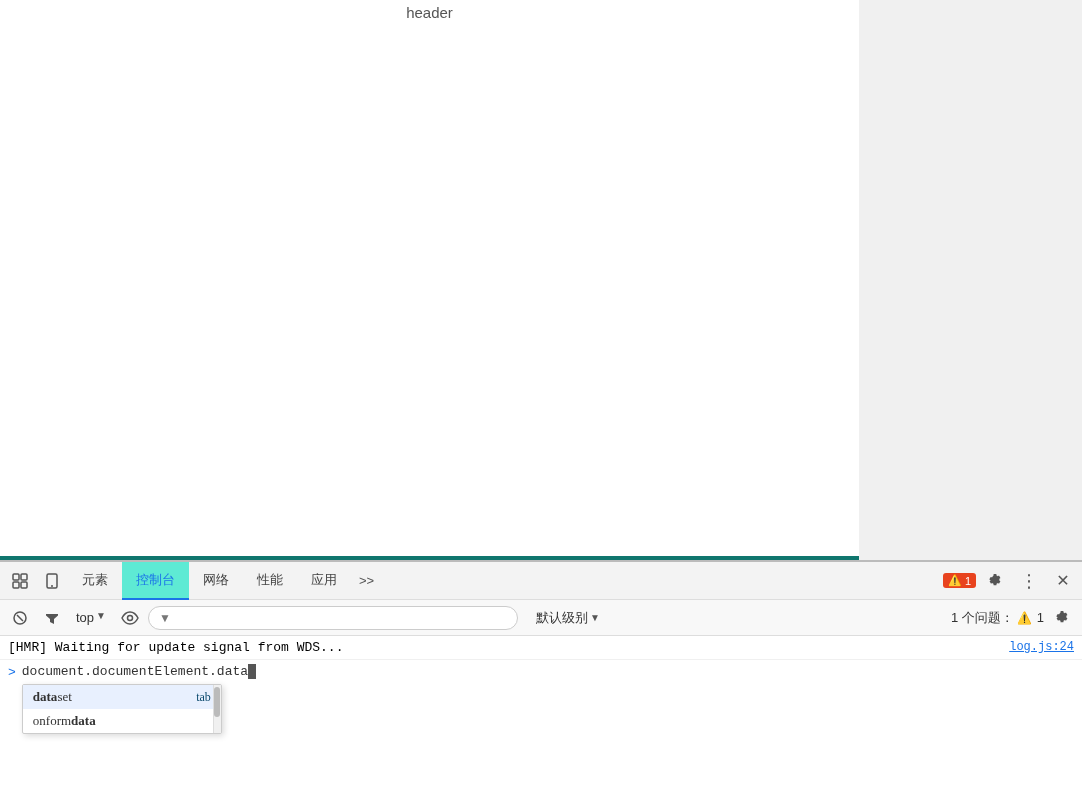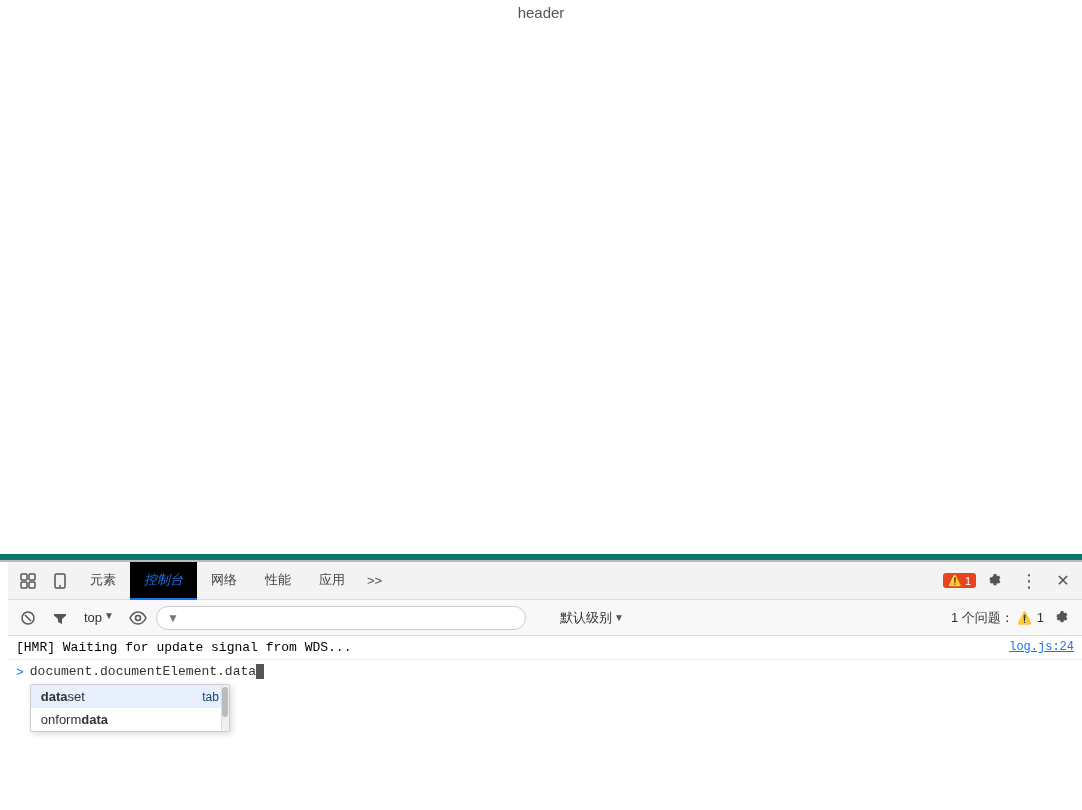--- a/index.html
+++ b/index.html
@@ -1,27 +1,27 @@
 <!DOCTYPE html>
 <html><head>
   <meta charset="utf-8">
   <style>
     * { margin: 0; padding: 0; box-sizing: border-box; }
     body { font-family: 'Arial', sans-serif; background: #f0f0f0; width: 1082px; height: 810px; overflow: hidden; }
 
     
     .browser-main {
-      width: 1082px;
+      width: 859px;
       height: 560px;
       background: #ffffff;
       display: flex;
       flex-direction: column;
       align-items: flex-end;
       justify-content: center;
-      border-bottom: 6px solid #0f766e;
+      border-bottom: 4px solid #0f766e;
       position: relative;
     }
 
     .page-title {
       position: absolute;
       top: 0;
       left: 50%;
       transform: translateX(-50%);
       color: #555;
       font-size: 15px;
@@ -46,21 +46,20 @@
     }
 
     
     .devtools {
       width: 1082px;
       height: 250px;
       background: #ffffff;
       border-top: 2px solid #bbb;
       display: flex;
       flex-direction: column;
-      padding-left: 8px;
     }
 
     
     .devtools-tabs {
       display: flex;
       align-items: center;
       height: 38px;
       background: #f3f3f3;
       border-bottom: 1px solid #ddd;
       padding: 0 4px;
@@ -86,22 +85,21 @@
       font-size: 13px;
       color: #444;
       cursor: pointer;
       border-bottom: 2px solid transparent;
       white-space: nowrap;
     }
 
     .devtools-tab.active {
       color: #1a73e8;
       border-bottom: 2px solid #1a73e8;
-      background: #000000;
-      font-style: italic;
+      background: #5eead4;
     }
 
     .devtools-tab-more {
       padding: 0 8px;
       height: 38px;
       display: flex;
       align-items: center;
       font-size: 13px;
       color: #555;
       cursor: pointer;
@@ -194,21 +192,21 @@
       font-size: 13px;
       color: #333;
       width: 100%;
       background: transparent;
     }
 
     .default-level {
       display: flex;
       align-items: center;
       gap: 2px;
-      margin-left: 24px;
+      margin-left: 8px;
       font-size: 13px;
       color: #333;
       cursor: pointer;
       padding: 2px 6px;
       border-radius: 3px;
     }
 
     .issues-count {
       display: flex;
       align-items: center;
@@ -300,21 +298,21 @@
       background: #fff;
       border: 1px solid #ccc;
       border-radius: 2px;
       width: 200px;
       z-index: 100;
       box-shadow: 2px 2px 6px rgba(0,0,0,0.15);
     }
 
     .autocomplete-item {
       padding: 4px 10px;
-      font-family: Liberation Sans, sans-serif;
+      font-family: Liberation Serif, serif;
       font-size: 13px;
       color: #333;
       cursor: pointer;
       display: flex;
       align-items: center;
       justify-content: space-between;
     }
 
     .autocomplete-item.highlighted {
       background: #e8f0fe;

